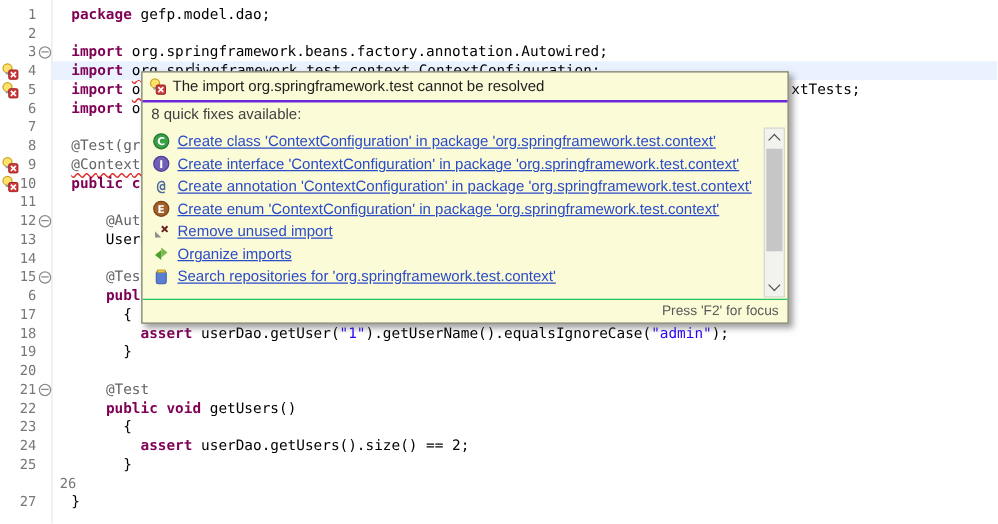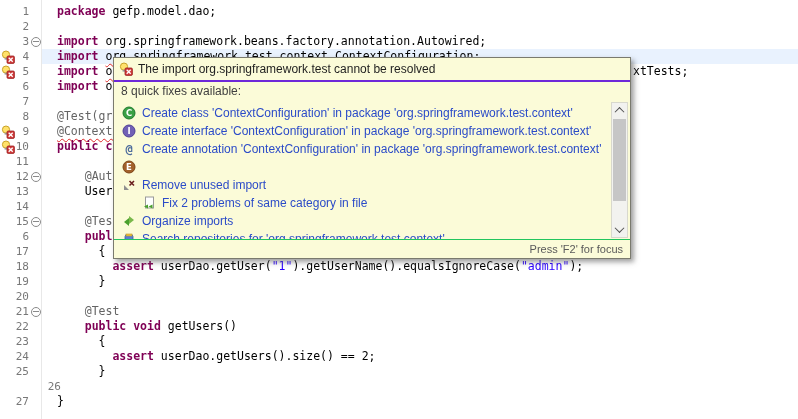--- a/index.html
+++ b/index.html
@@ -32,21 +32,21 @@
          border:1px solid #7a7a6e;box-shadow:3px 3px 5px rgba(80,80,80,.55);z-index:10;}
   .popup-header{position:absolute;left:0;right:0;top:0;height:22px;border-bottom:2px solid #6d28d9;
                 display:flex;align-items:center;gap:5px;padding-left:5px;font-size:12px;color:#1e1e1e;}
   .hdr-icon{width:14px;height:14px;flex:0 0 14px;}
   .popup-sub{position:absolute;left:0;right:0;top:23px;height:20px;line-height:20px;
              padding-left:7px;font-size:12px;color:#404040;}
   .popup-list{position:absolute;left:0;right:20px;top:43px;bottom:19px;overflow:hidden;padding-top:3px;}
   .qf-item{height:18px;display:flex;align-items:center;padding-left:8px;gap:6px;white-space:nowrap;}
   .qf-item.indent{padding-left:28px;}
   .qf-icon{width:14px;height:14px;flex:0 0 14px;display:flex;align-items:center;justify-content:center;}
-  .qf-link{font-size:12px;color:#2b4bc8;cursor:pointer;}
+  .qf-link{font-size:12px;color:#2b4bc8;text-decoration:underline;cursor:pointer;}
   .at-glyph{font:bold 12px/14px "DejaVu Sans Mono",monospace;color:#4b6a9b;}
 
   
   .popup-scrollbar{position:absolute;right:2px;top:44px;bottom:20px;width:17px;background:#f2f2ef;
                    border:1px solid #d8d8cd;box-sizing:border-box;}
   .sb-btn{position:absolute;left:0;right:0;height:15px;display:flex;align-items:center;justify-content:center;}
   .sb-btn.up{top:0;} .sb-btn.down{bottom:0;}
   .chev{width:6px;height:6px;display:block;}
   .chev.up{border-left:1.6px solid #4d4d4d;border-top:1.6px solid #4d4d4d;transform:rotate(45deg) translate(1px,1px);}
   .chev.down{border-right:1.6px solid #4d4d4d;border-bottom:1.6px solid #4d4d4d;transform:rotate(45deg) translate(-1px,-1px);}
@@ -245,39 +245,30 @@
           </span>
           <span class="qf-link">Create annotation 'ContextConfiguration' in package 'org.springframework.test.context'</span>
         </div>
         <div class="qf-item">
           <span class="qf-icon">
             <svg width="14" height="14" viewBox="0 0 14 14">
               <circle cx="7" cy="7" r="6" fill="#a2602a" stroke="#7c4315"></circle>
               <text x="7" y="10.2" text-anchor="middle" font-family="DejaVu Sans, sans-serif" font-size="8.5" font-weight="bold" fill="#fff">E</text>
             </svg>
           </span>
+          <span class="qf-link">Create enum 'ContextConfiguration' in package 'org.springframework.test.context'</span>
         </div>
         <div class="qf-item">
           <span class="qf-icon">
             <svg width="14" height="14" viewBox="0 0 14 14">
               <path d="M2 12 L7 12 L2 7 Z" fill="#8f8f8f"></path>
               <path d="M7.5 3 L12 7.5 M12 3 L7.5 7.5" stroke="#6b1f1f" stroke-width="1.6"></path>
             </svg>
           </span>
           <span class="qf-link">Remove unused import</span>
-        </div>
-        <div class="qf-item indent">
-          <span class="qf-icon">
-            <svg width="14" height="14" viewBox="0 0 14 14">
-              <rect x="3.5" y="1" width="8" height="11" fill="#fff" stroke="#9a9a9a"></rect>
-              <path d="M2 10.5 L6 8.5 L6 12.5 Z" fill="#4aa02c"></path>
-              <path d="M6.5 10.5 L10.5 8.5 L10.5 12.5 Z" fill="#4aa02c"></path>
-            </svg>
-          </span>
-          <span class="qf-link">Fix 2 problems of same category in file</span>
         </div>
         <div class="qf-item">
           <span class="qf-icon">
             <svg width="14" height="14" viewBox="0 0 14 14">
               <path d="M2 8 L7 4 L7 12 Z" fill="#4aa02c"></path>
               <path d="M12 6 L7 2 L7 10 Z" fill="#79b84a"></path>
             </svg>
           </span>
           <span class="qf-link">Organize imports</span>
         </div>

